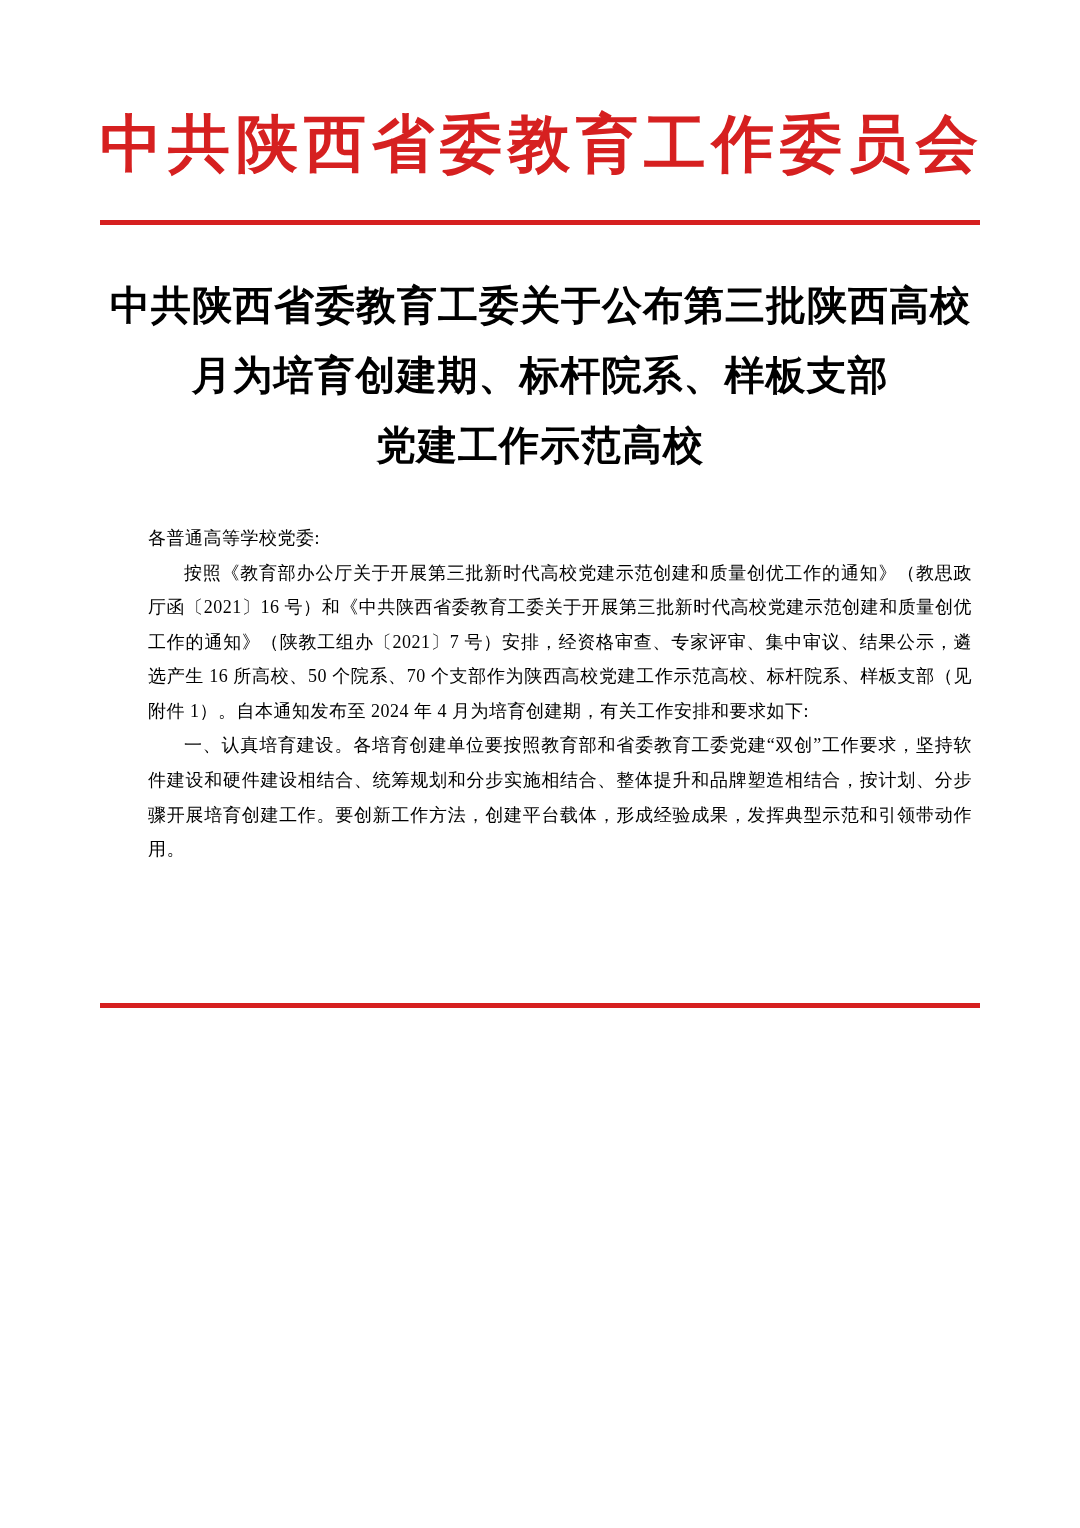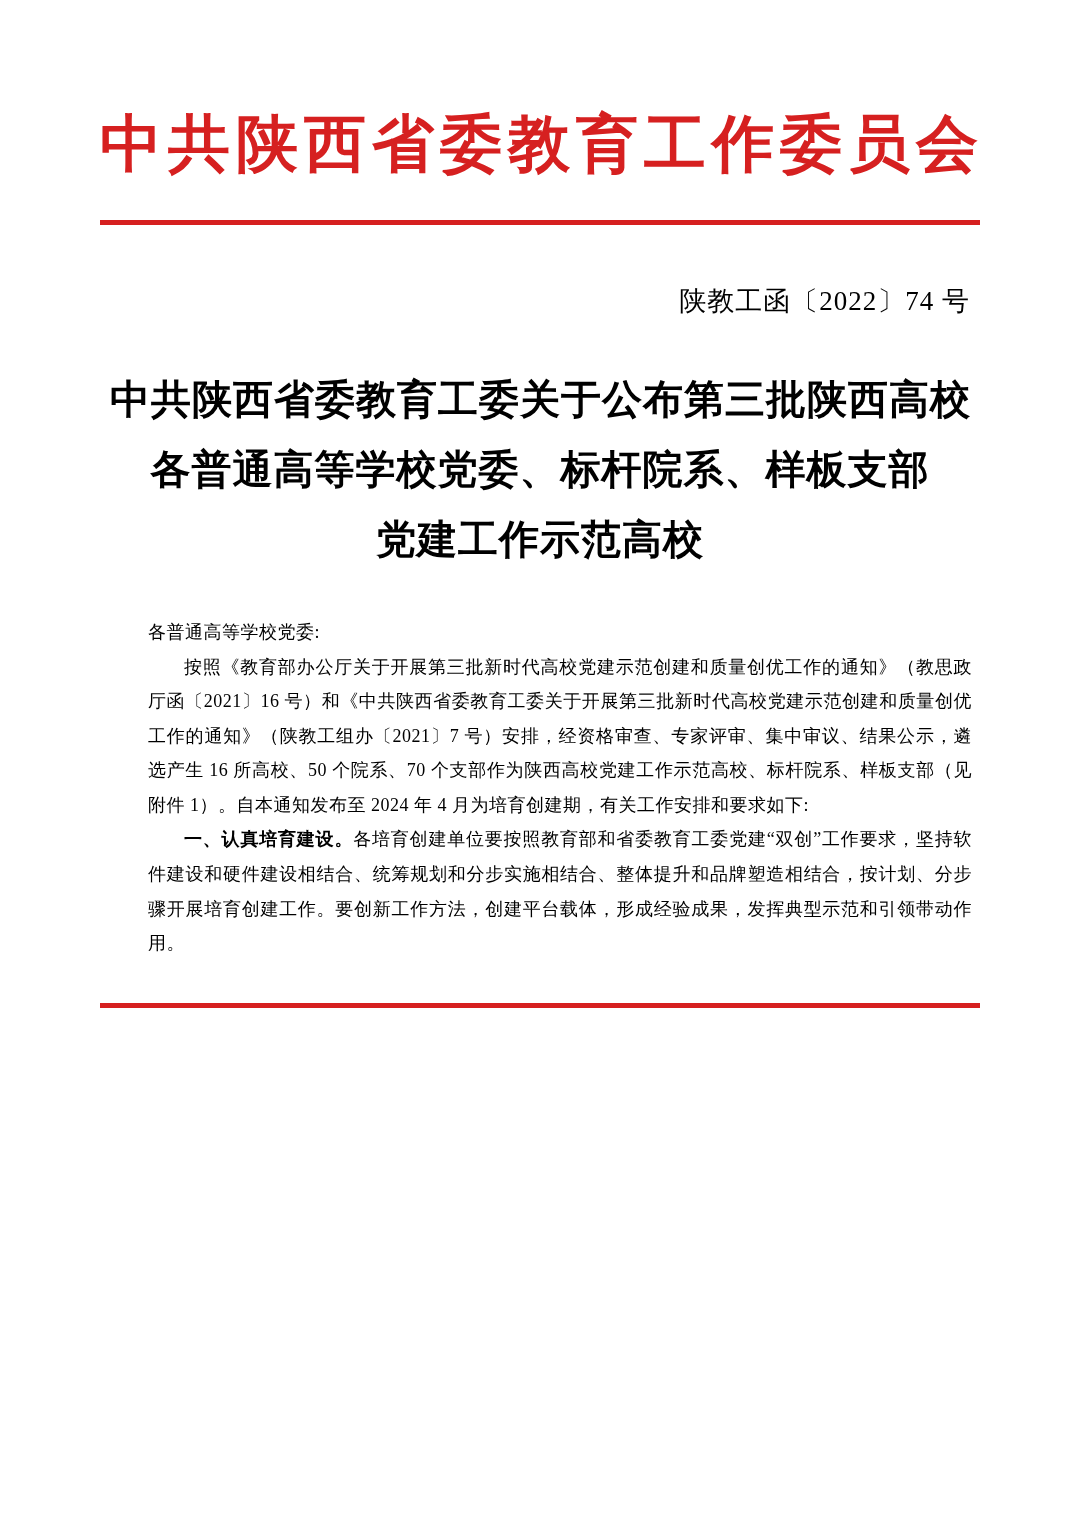--- a/index.html
+++ b/index.html
@@ -76,21 +76,21 @@
     letter-spacing: 0.5px;
     text-align: justify;
     text-justify: inter-ideograph;
     padding: 0 8px;
     margin-left: 40px;
   }
   .body-text p {
     margin: 0;
   }
   .indent { text-indent: 2em; }
-  .bold { font-weight: bold; }
+  .bold { font-weight: normal; }
 
   
   .bottom-rule {
     position: absolute;
     left: 100px;
     right: 100px;
     bottom: 92px;
     height: 5px;
     background: #d62020;
   }
@@ -98,27 +98,24 @@
 </head>
 <body>
 
 <div class="page">
 
   <div class="masthead">
     <div class="masthead-title">中共陕西省委教育工作委员会</div>
     <div class="masthead-rule"></div>
   </div>
 
-  <div class="docnum-row">
-    <span class="docnum">陕教工函〔2022〕74 号</span>
-  </div>
 
   <div class="doc-title">
     <div>中共陕西省委教育工委关于公布第三批陕西高校</div>
-    <div>各普通高等学校党委、标杆院系、样板支部</div>
+    <div>月为培育创建期、标杆院系、样板支部</div>
     <div>党建工作示范高校</div>
   </div>
 
   <div class="body-text">
     <p>各普通高等学校党委:</p>
     <p class="indent">按照《教育部办公厅关于开展第三批新时代高校党建示范创建和质量创优工作的通知》（教思政厅函〔2021〕16 号）和《中共陕西省委教育工委关于开展第三批新时代高校党建示范创建和质量创优工作的通知》（陕教工组办〔2021〕7 号）安排，经资格审查、专家评审、集中审议、结果公示，遴选产生 16 所高校、50 个院系、70 个支部作为陕西高校党建工作示范高校、标杆院系、样板支部（见附件 1）。自本通知发布至 2024 年 4 月为培育创建期，有关工作安排和要求如下:</p>
     <p class="indent"><span class="bold">一、认真培育建设。</span><span>各培育创建单位要按照教育部和省委教育工委党建“双创”工作要求，坚持软件建设和硬件建设相结合、统筹规划和分步实施相结合、整体提升和品牌塑造相结合，按计划、分步骤开展培育创建工作。要创新工作方法，创建平台载体，形成经验成果，发挥典型示范和引领带动作用。</span></p>
   </div>
 
   <div class="bottom-rule"></div>

